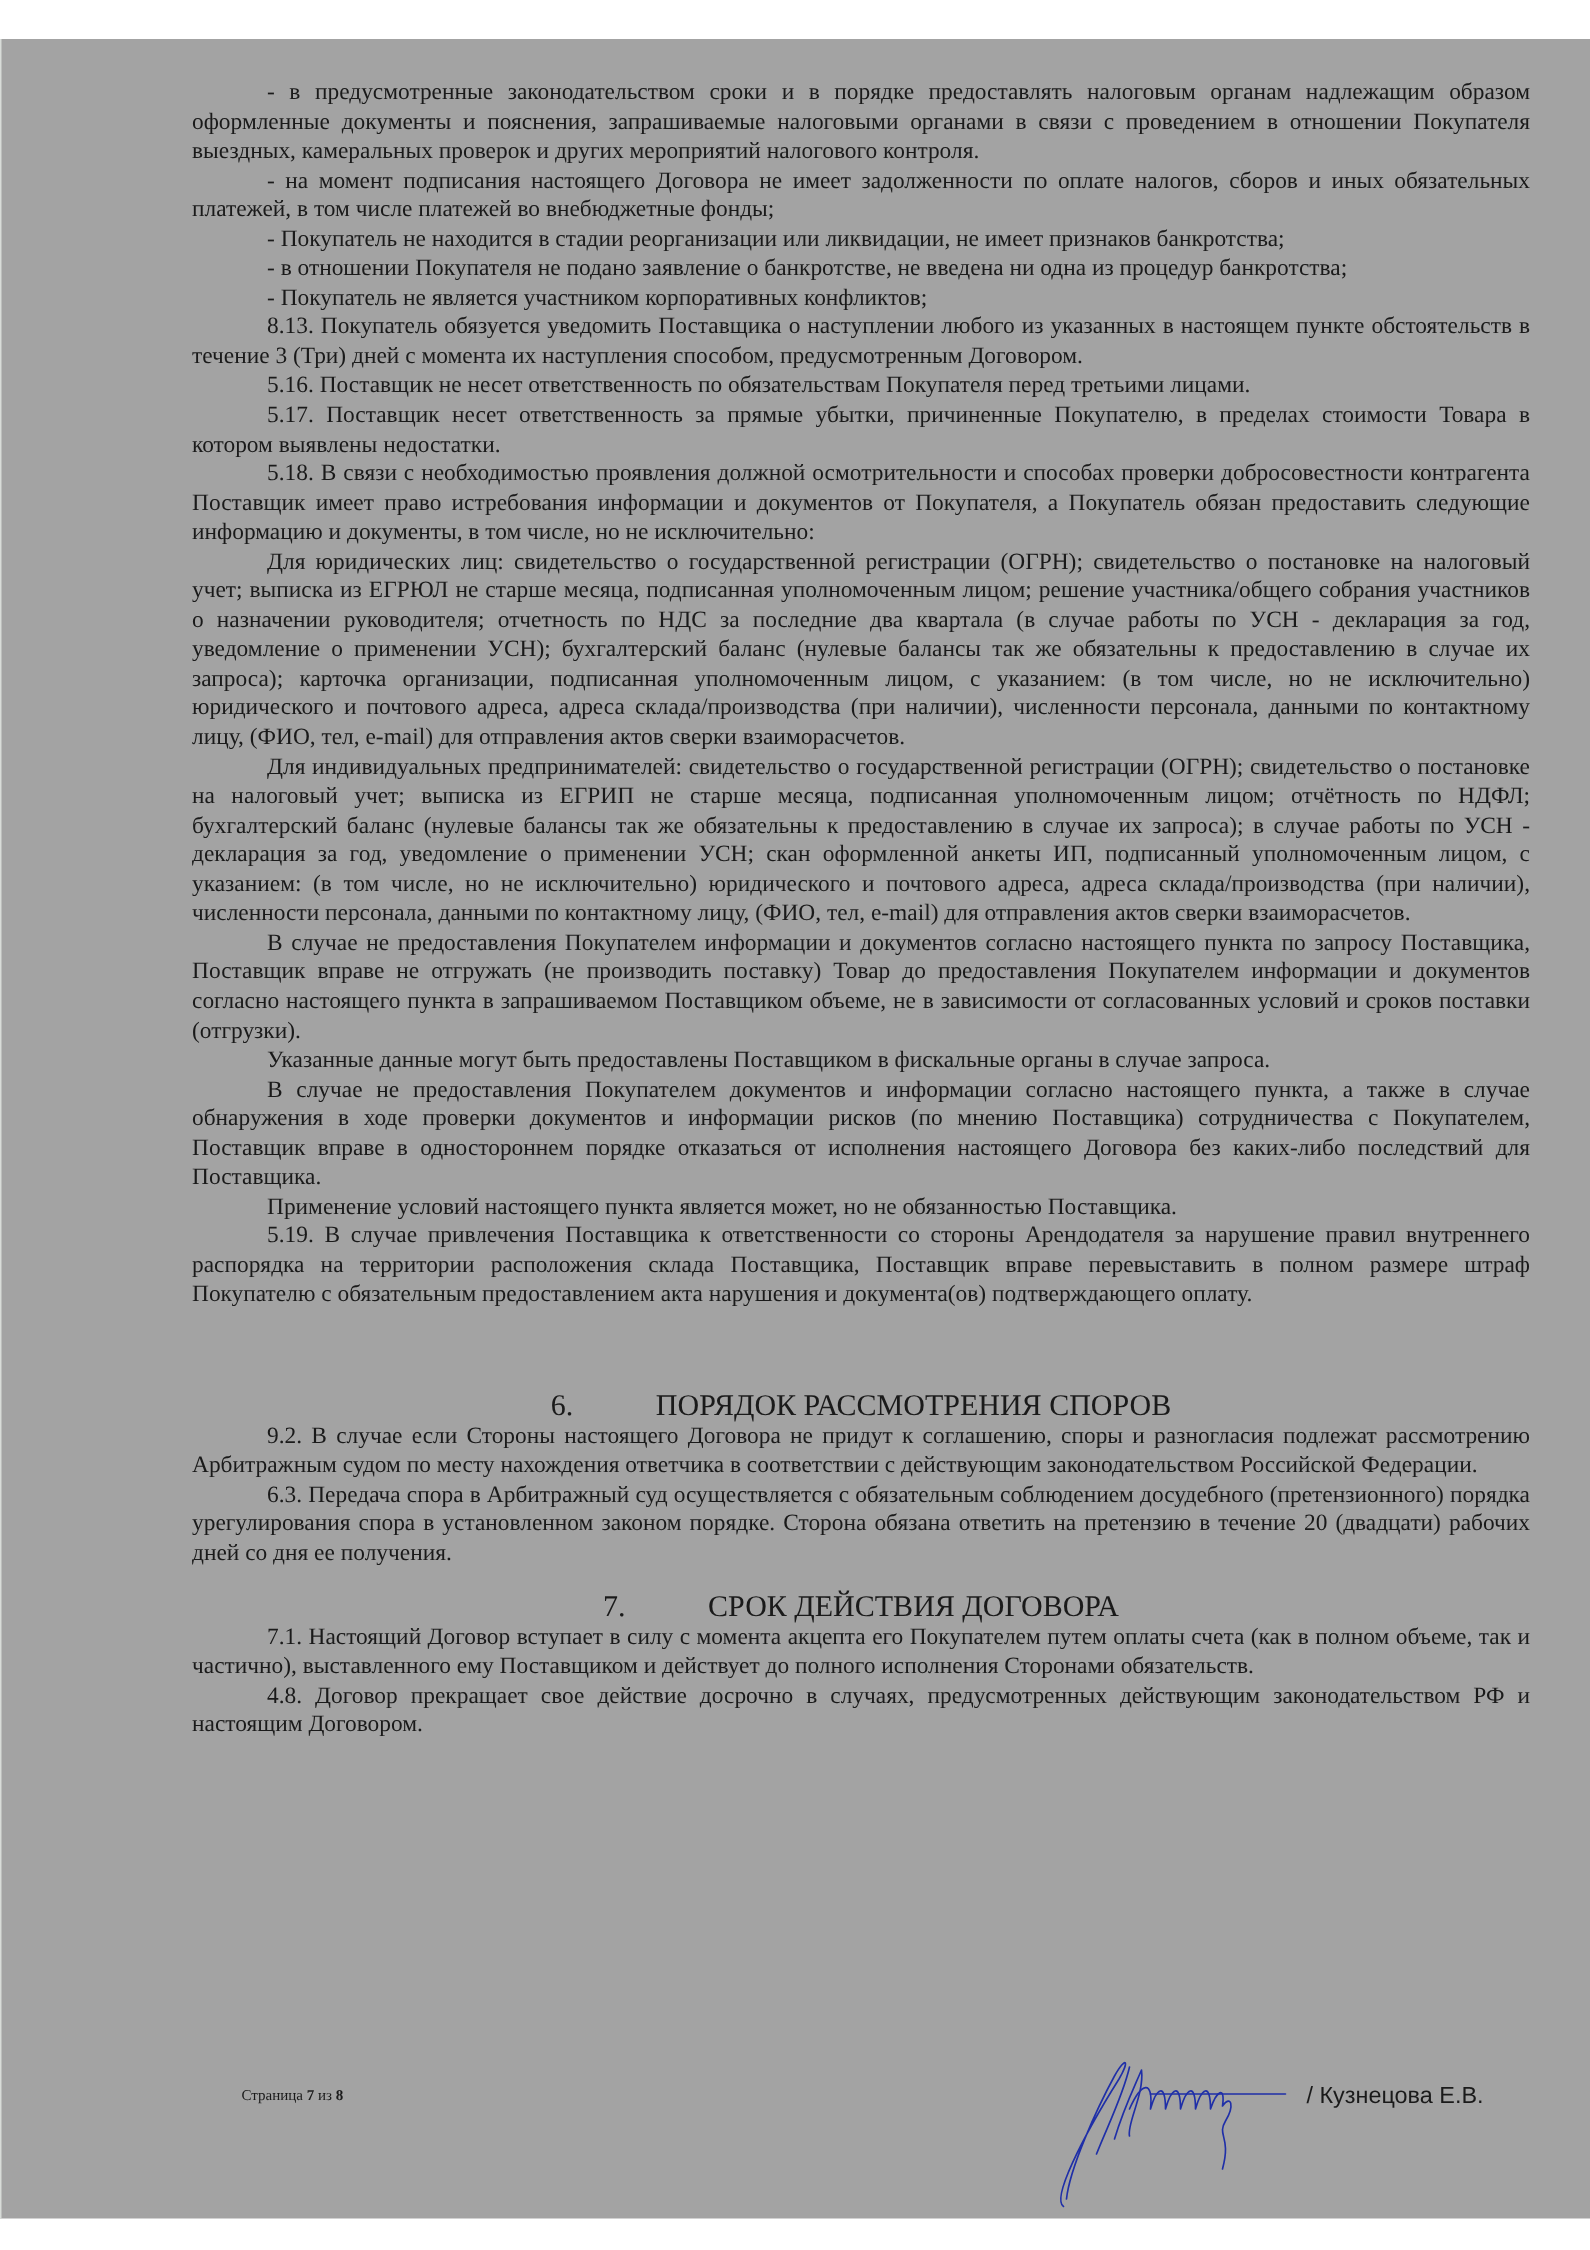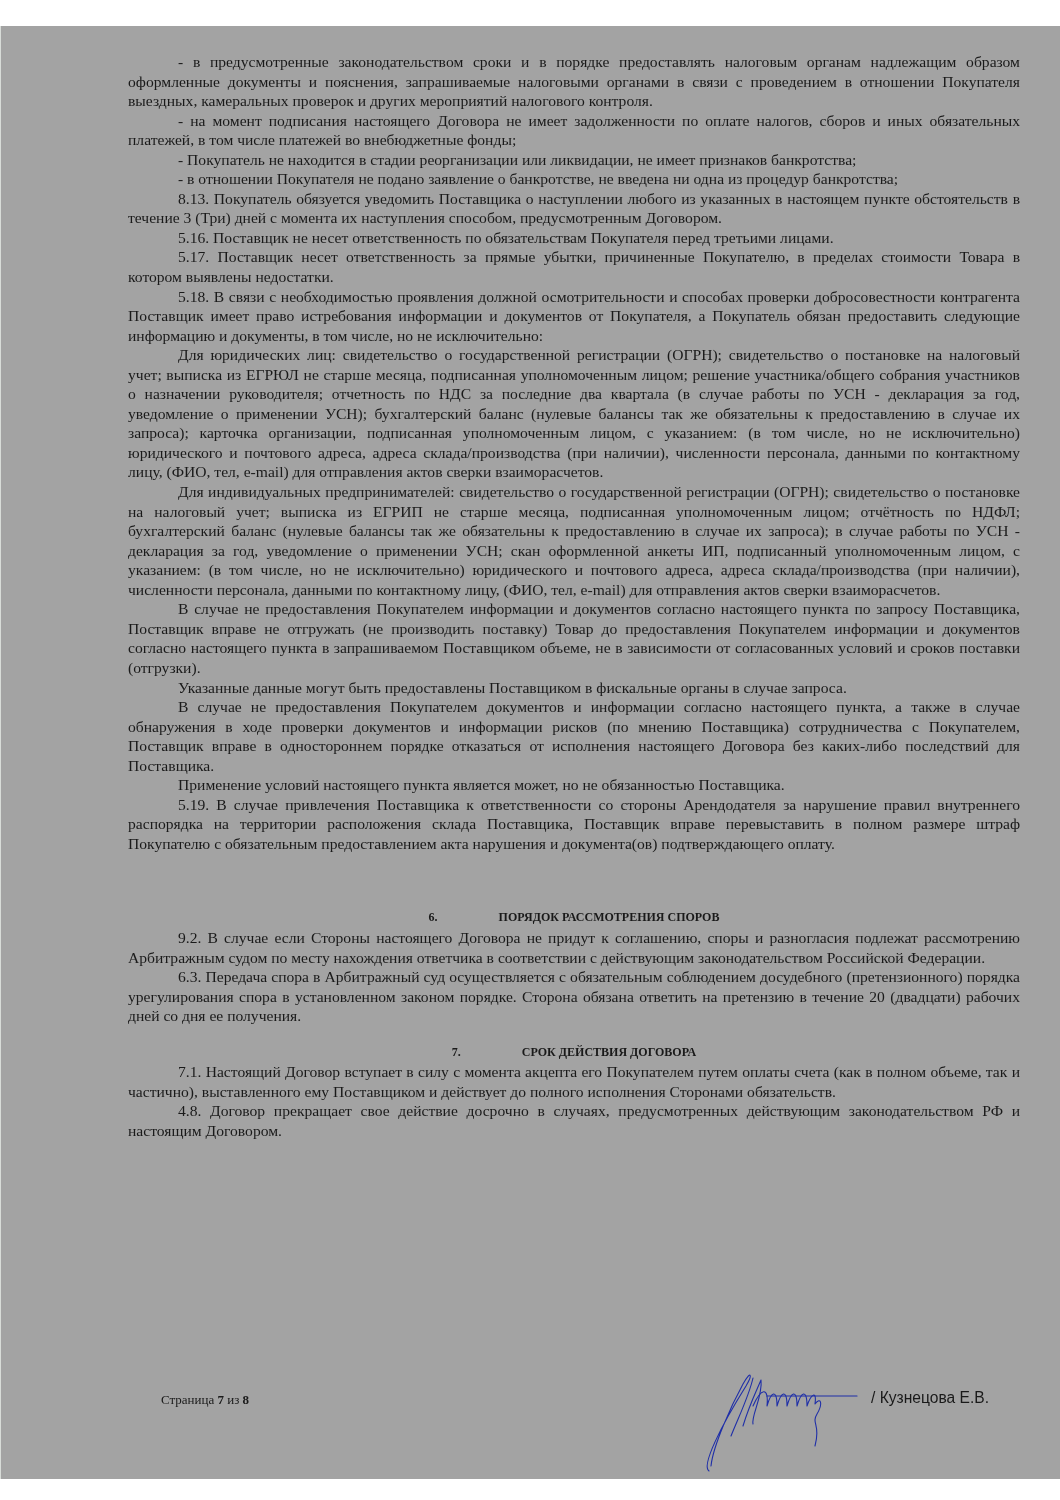--- a/index.html
+++ b/index.html
@@ -17,41 +17,42 @@
     position: absolute; left: 0; top: 1488px; width: 1060px; height: 4px;
     background: linear-gradient(#3a3a3a, #777);
     transform: skewY(-0.25deg);
   }
   .content {
     position: absolute; left: 127px; top: 26px; width: 892px;
     font-size: 15.6px; line-height: 19.55px;
   }
   .p { text-align: justify; text-indent: 50px; margin: 0; }
   .heading {
-    text-align: center; font-weight: bold; font-size: 12px; margin: 0; line-height: 19.55px;
+    text-align: center; font-weight: normal; font-size: 20px; margin: 0; line-height: 19.55px;
   }
   .heading .num { display: inline-block; width: 70px; text-align: left; }
   .gap1 { height: 39px; }
   .gap2 { height: 19px; }
   .footer-row { position: absolute; left: 160px; top: 1366px; width: 860px; height: 20px; }
-  .page-num { position: absolute; left: 0; top: 0; font-size: 13px; font-family: "Liberation Serif", serif; }
+  .page-num { position: absolute; left: 0; top: 0; font-size: 10px; font-family: "Liberation Serif", serif; }
   .page-num b { font-weight: bold; }
   .sign-name { position: absolute; left: 710px; top: -3px; font-size: 15.6px; font-family: Liberation Sans, sans-serif; }
   .signature { position: absolute; left: 690px; top: 1340px; width: 190px; height: 110px; }
 </style>
 </head>
 <body>
 
 <div class="page">
   <div class="content">
     <div>
       <p class="p">- в предусмотренные законодательством сроки и в порядке предоставлять налоговым органам надлежащим образом оформленные документы и пояснения, запрашиваемые налоговыми органами в связи с проведением в отношении Покупателя выездных, камеральных проверок и других мероприятий налогового контроля.</p>
       <p class="p">- на момент подписания настоящего Договора не имеет задолженности по оплате налогов, сборов и иных обязательных платежей, в том числе платежей во внебюджетные фонды;</p>
       <p class="p">- Покупатель не находится в стадии реорганизации или ликвидации, не имеет признаков банкротства;</p>
       <p class="p">- в отношении Покупателя не подано заявление о банкротстве, не введена ни одна из процедур банкротства;</p>
+      <p class="p">- Покупатель не является участником корпоративных конфликтов;</p>
       <p class="p">8.13. Покупатель обязуется уведомить Поставщика о наступлении любого из указанных в настоящем пункте обстоятельств в течение 3 (Три) дней с момента их наступления способом, предусмотренным Договором.</p>
       <p class="p">5.16. Поставщик не несет ответственность по обязательствам Покупателя перед третьими лицами.</p>
       <p class="p">5.17. Поставщик несет ответственность за прямые убытки, причиненные Покупателю, в пределах стоимости Товара в котором выявлены недостатки.</p>
       <p class="p">5.18. В связи с необходимостью проявления должной осмотрительности и способах проверки добросовестности контрагента Поставщик имеет право истребования информации и документов от Покупателя, а Покупатель обязан предоставить следующие информацию и документы, в том числе, но не исключительно:</p>
       <p class="p">Для юридических лиц: свидетельство о государственной регистрации (ОГРН); свидетельство о постановке на налоговый учет; выписка из ЕГРЮЛ не старше месяца, подписанная уполномоченным лицом; решение участника/общего собрания участников о назначении руководителя; отчетность по НДС за последние два квартала (в случае работы по УСН - декларация за год, уведомление о применении УСН); бухгалтерский баланс (нулевые балансы так же обязательны к предоставлению в случае их запроса); карточка организации, подписанная уполномоченным лицом, с указанием: (в том числе, но не исключительно) юридического и почтового адреса, адреса склада/производства (при наличии), численности персонала, данными по контактному лицу, (ФИО, тел, e-mail) для отправления актов сверки взаиморасчетов.</p>
       <p class="p">Для индивидуальных предпринимателей: свидетельство о государственной регистрации (ОГРН); свидетельство о постановке на налоговый учет; выписка из ЕГРИП не старше месяца, подписанная уполномоченным лицом; отчётность по НДФЛ; бухгалтерский баланс (нулевые балансы так же обязательны к предоставлению в случае их запроса); в случае работы по УСН - декларация за год, уведомление о применении УСН; скан оформленной анкеты ИП, подписанный уполномоченным лицом, с указанием: (в том числе, но не исключительно) юридического и почтового адреса, адреса склада/производства (при наличии), численности персонала, данными по контактному лицу, (ФИО, тел, e-mail) для отправления актов сверки взаиморасчетов.</p>
       <p class="p">В случае не предоставления Покупателем информации и документов согласно настоящего пункта по запросу Поставщика, Поставщик вправе не отгружать (не производить поставку) Товар до предоставления Покупателем информации и документов согласно настоящего пункта в запрашиваемом Поставщиком объеме, не в зависимости от согласованных условий и сроков поставки (отгрузки).</p>
       <p class="p">Указанные данные могут быть предоставлены Поставщиком в фискальные органы в случае запроса.</p>
       <p class="p">В случае не предоставления Покупателем документов и информации согласно настоящего пункта, а также в случае обнаружения в ходе проверки документов и информации рисков (по мнению Поставщика) сотрудничества с Покупателем, Поставщик вправе в одностороннем порядке отказаться от исполнения настоящего Договора без каких-либо последствий для Поставщика.</p>
       <p class="p">Применение условий настоящего пункта является может, но не обязанностью Поставщика.</p>

